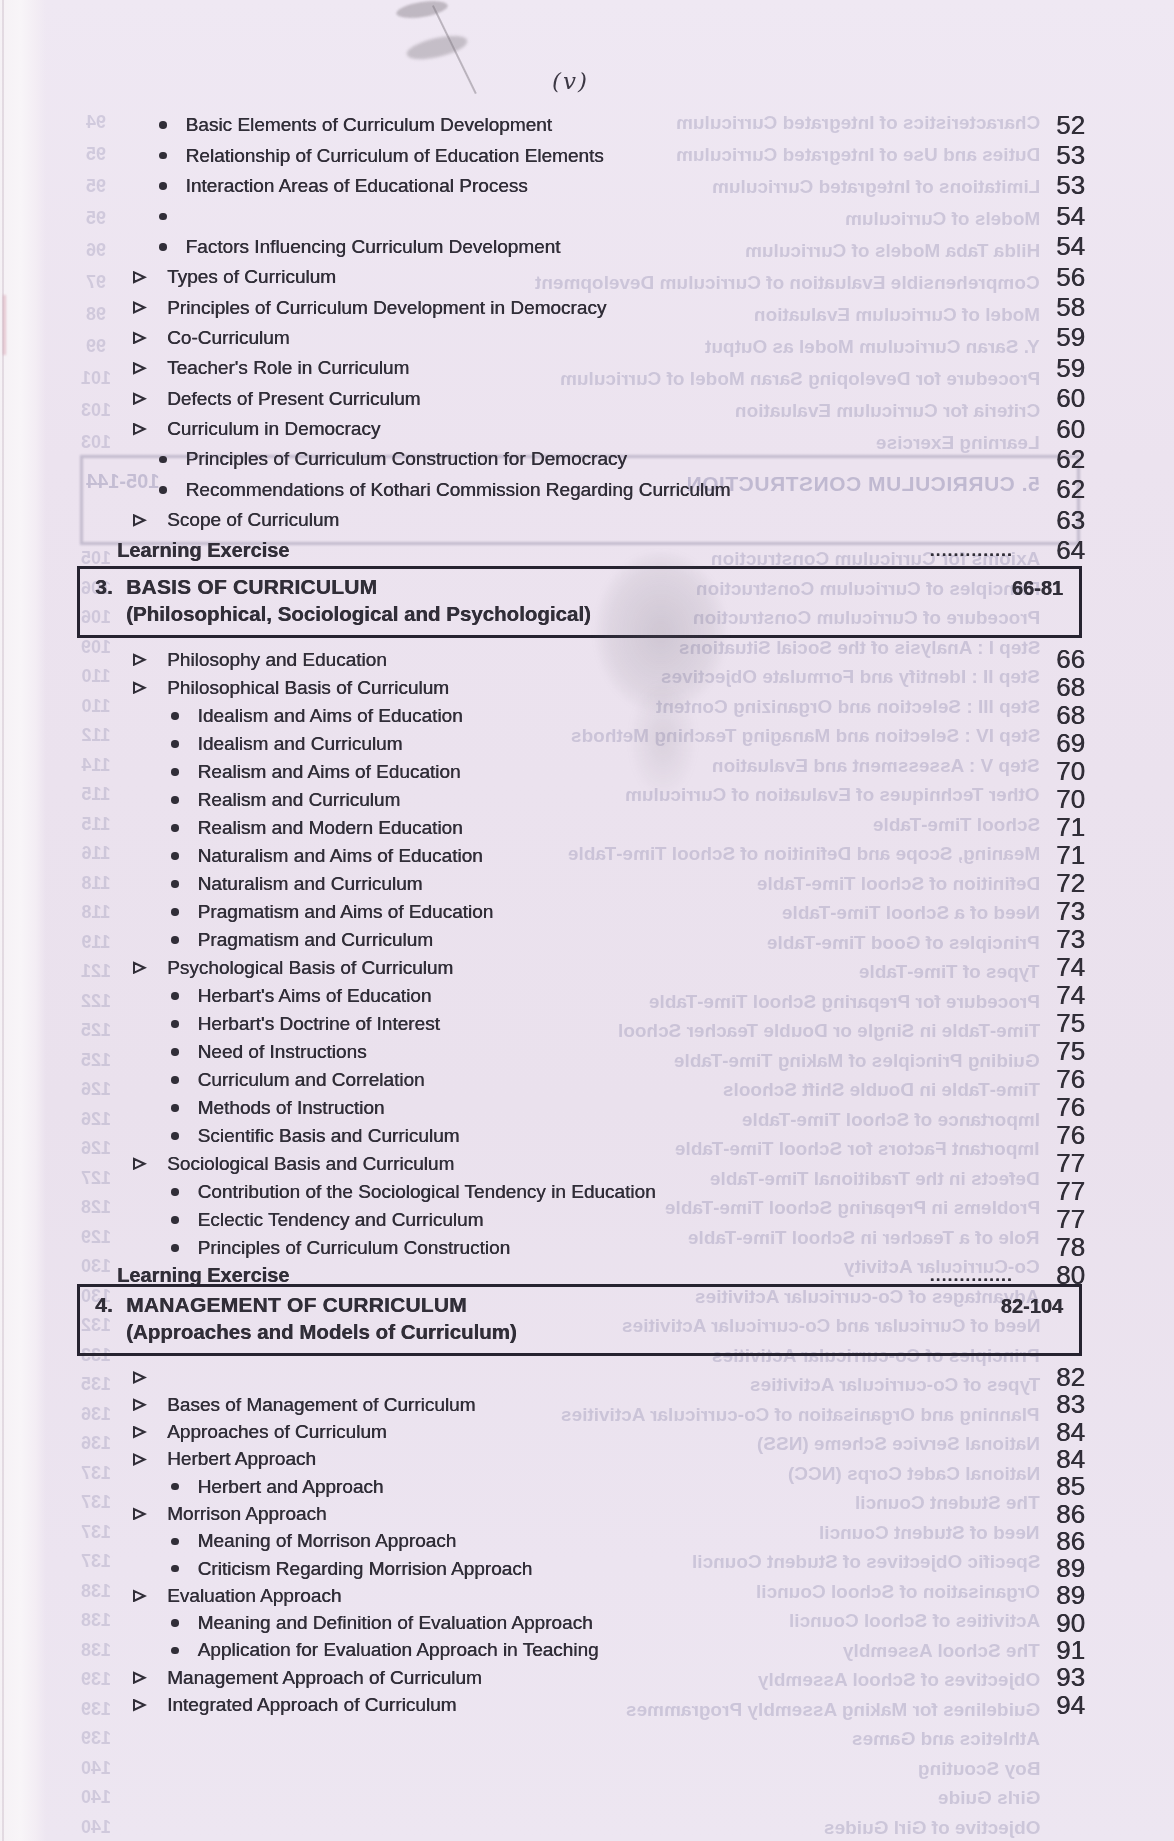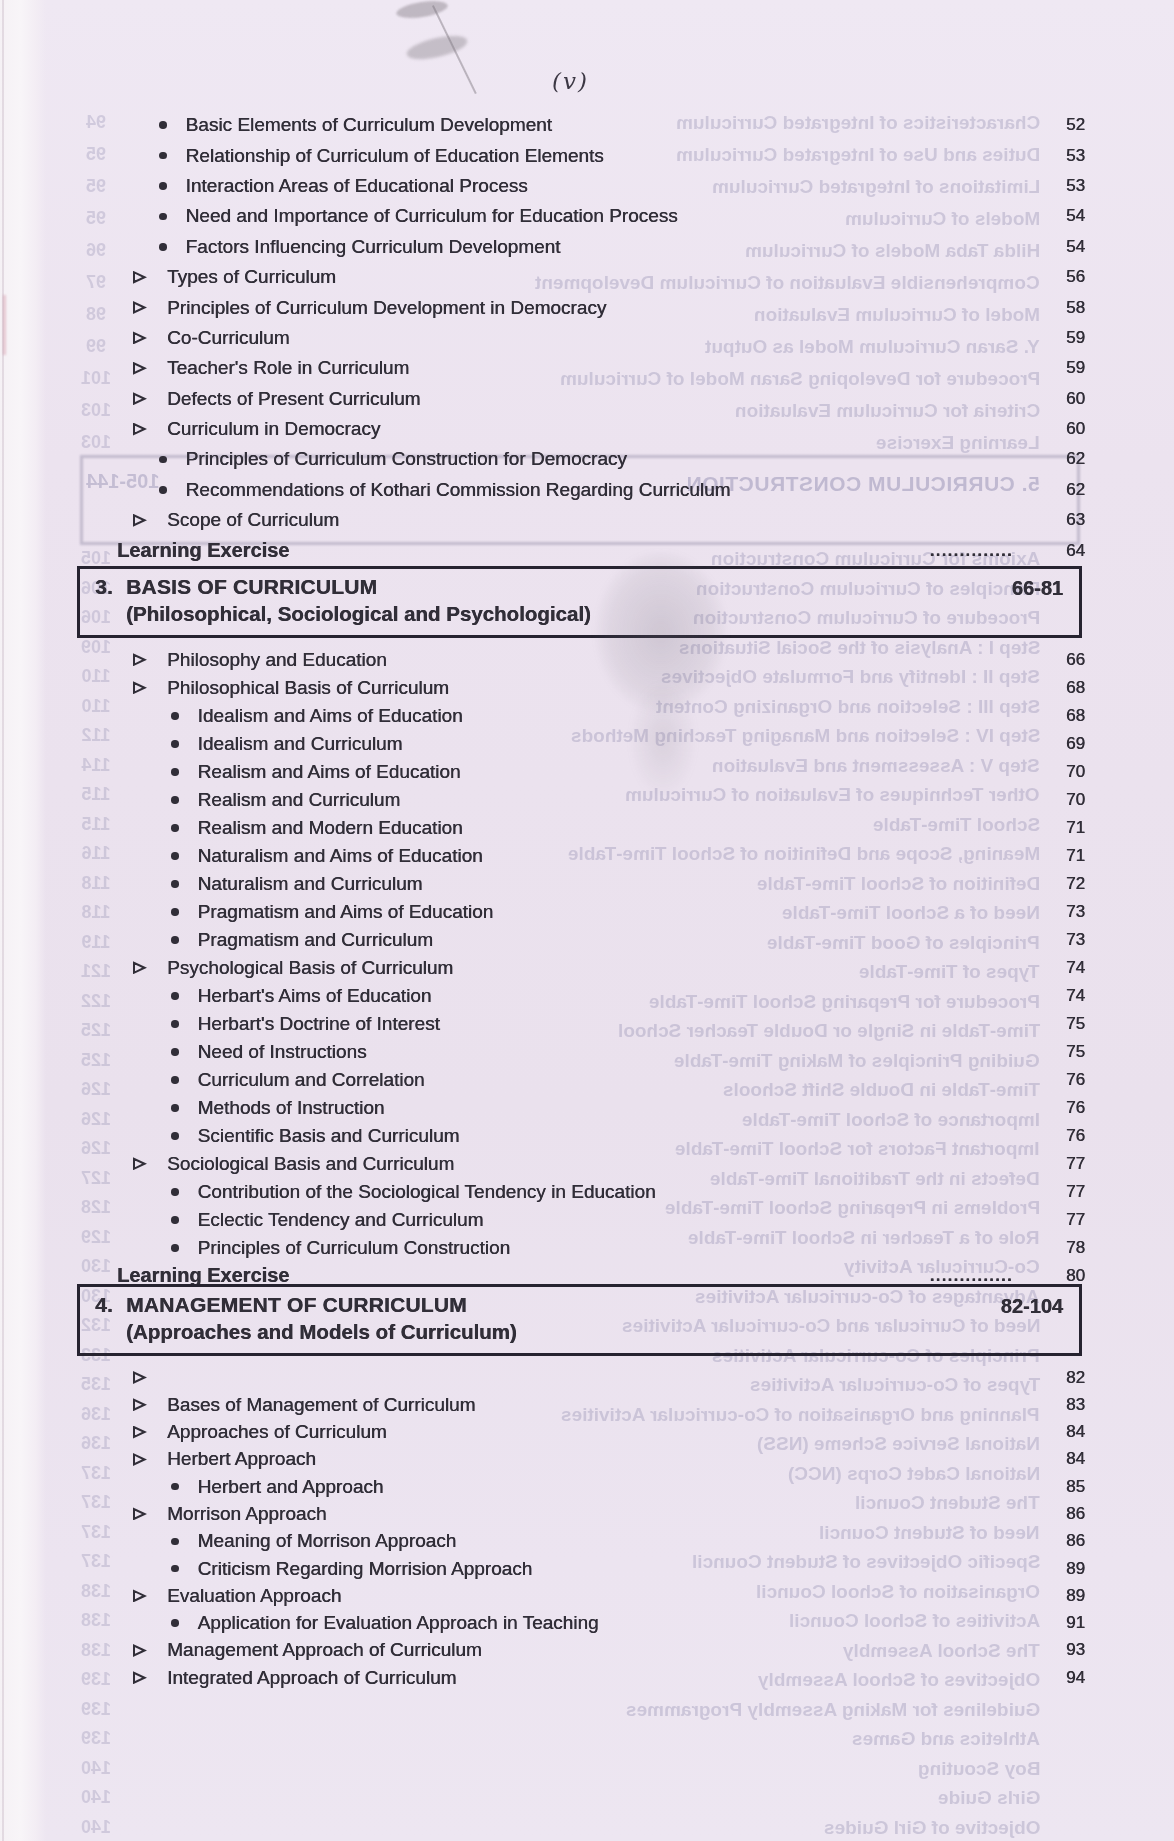--- a/index.html
+++ b/index.html
@@ -53,21 +53,21 @@
   .mk.bullet{width:7.5px;height:7.5px;border-radius:50%;background:#312e38;margin-left:96px;margin-right:19px;}
   .sec0 .mk.bullet{margin-left:84px;}
   .mk.arrow{position:relative;width:14px;height:13px;margin-left:58px;margin-right:20px;}
   .mk.arrow::before{content:"";position:absolute;inset:0;background:#312e38;
     clip-path:polygon(0 0,100% 50%,0 100%);}
   .mk.arrow::after{content:"";position:absolute;left:2px;top:3.2px;width:7px;height:6.6px;background:#ece4f0;
     clip-path:polygon(0 0,100% 50%,0 100%);}
   .lbl{white-space:nowrap;}
   .row.exercise .lbl{margin-left:42px;font-weight:bold;font-size:20px;}
   .dots{margin-left:auto;margin-right:12px;font-weight:bold;font-size:16px;letter-spacing:1.5px;}
-  .pno{margin-left:auto;flex:0 0 60px;text-align:right;font-size:17px;}
+  .pno{margin-left:auto;flex:0 0 60px;text-align:right;font-size:26px;}
   .row.exercise .pno{margin-left:0;}
 
   
   .chapter-box{position:relative;border:3.5px solid #262330;margin:0 3px 8px 2px;
     padding:6px 150px 9px 15px;}
   .sec2 .chapter-box{margin-top:-6px;}
   .ch-line1{display:flex;font-weight:bold;font-size:21px;letter-spacing:0.2px;}
   .ch-num{flex:0 0 31px;}
   .ch-sub{font-weight:bold;font-size:20.5px;margin-top:3px;margin-left:31px;white-space:nowrap;}
   .ch-range{position:absolute;right:16px;top:8px;font-weight:bold;font-size:20px;}
@@ -215,21 +215,20 @@
           <span class="lbl">Relationship of Curriculum of Education Elements</span>
           <span class="pno">53</span>
         </div>
         <div class="row bullet">
           <span class="mk bullet"></span>
           <span class="lbl">Interaction Areas of Educational Process</span>
           <span class="pno">53</span>
         </div>
         <div class="row bullet">
           <span class="mk bullet"></span>
-          <span class="lbl">Need and Importance of Curriculum for Education Process</span>
           <span class="pno">54</span>
         </div>
         <div class="row bullet">
           <span class="mk bullet"></span>
           <span class="lbl">Factors Influencing Curriculum Development</span>
           <span class="pno">54</span>
         </div>
         <div class="row arrow">
           <span class="mk arrow"></span>
           <span class="lbl">Types of Curriculum</span>
@@ -454,20 +453,25 @@
           <span class="lbl">Criticism Regarding Morrision Approach</span>
           <span class="pno">89</span>
         </div>
         <div class="row arrow">
           <span class="mk arrow"></span>
           <span class="lbl">Evaluation Approach</span>
           <span class="pno">89</span>
         </div>
         <div class="row bullet">
           <span class="mk bullet"></span>
+          <span class="lbl">Meaning and Definition of Evaluation Approach</span>
+          <span class="pno">90</span>
+        </div>
+        <div class="row bullet">
+          <span class="mk bullet"></span>
           <span class="lbl">Application for Evaluation Approach in Teaching</span>
           <span class="pno">91</span>
         </div>
         <div class="row arrow">
           <span class="mk arrow"></span>
           <span class="lbl">Management Approach of Curriculum</span>
           <span class="pno">93</span>
         </div>
         <div class="row arrow">
           <span class="mk arrow"></span>

